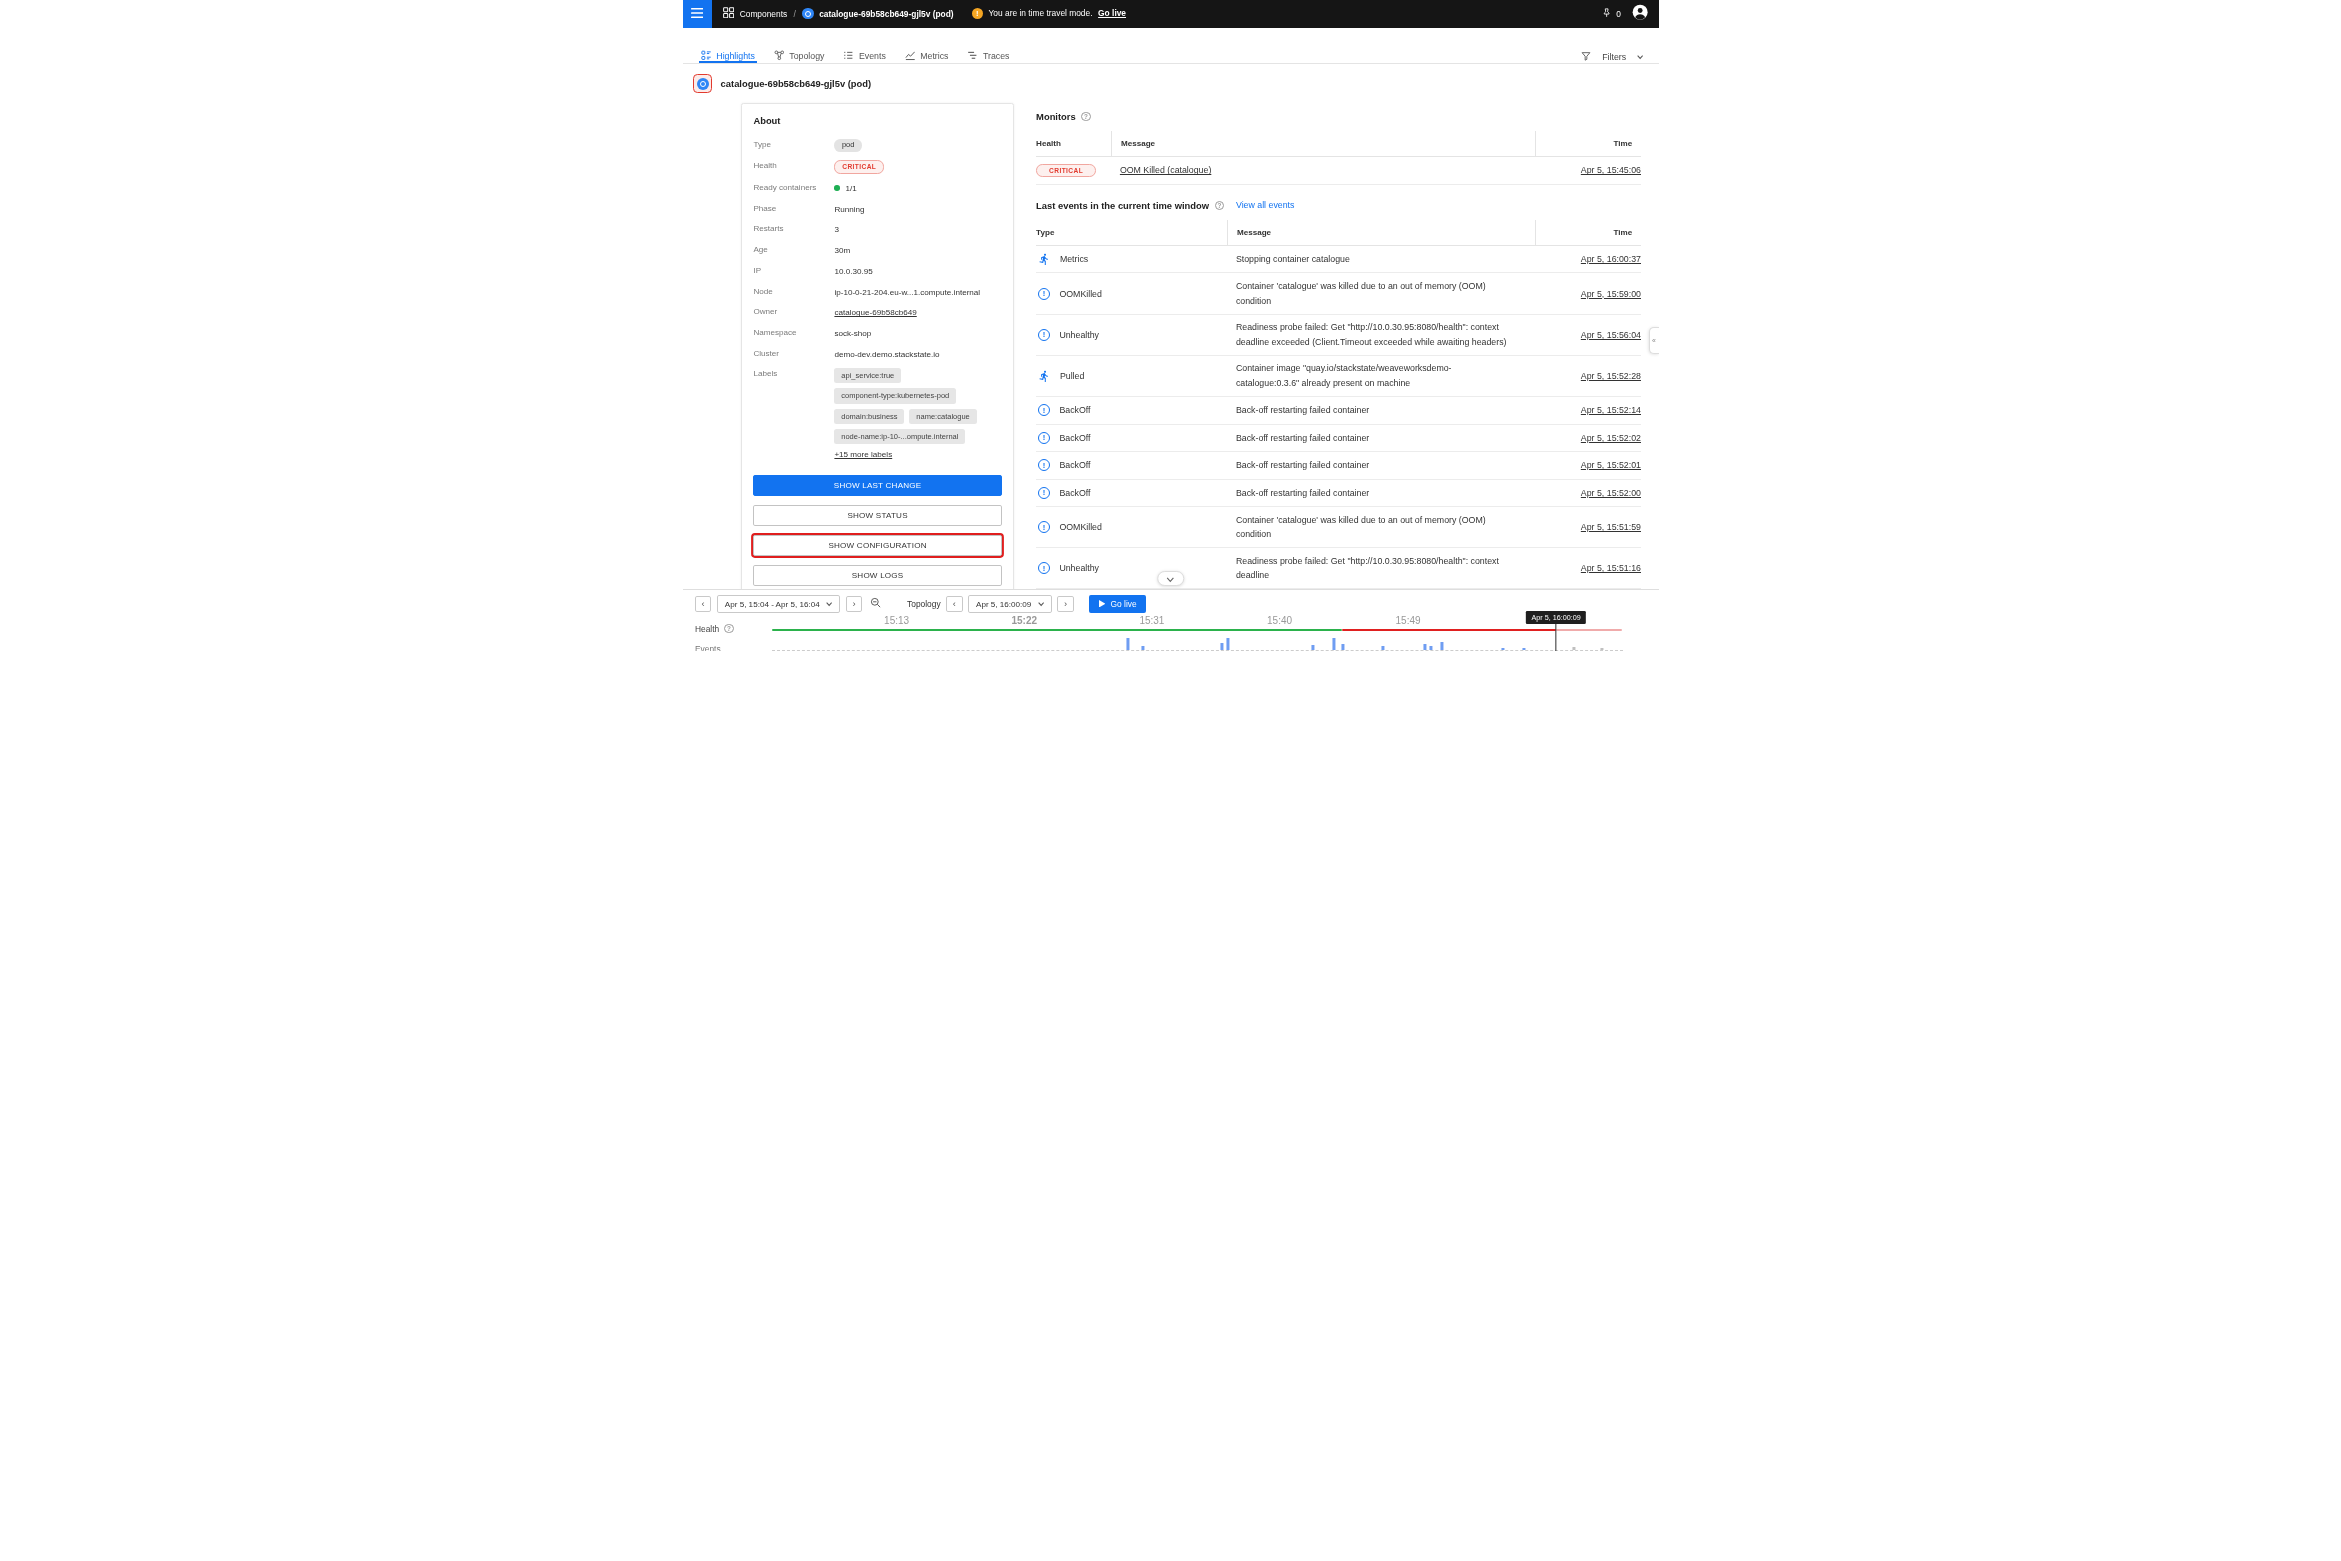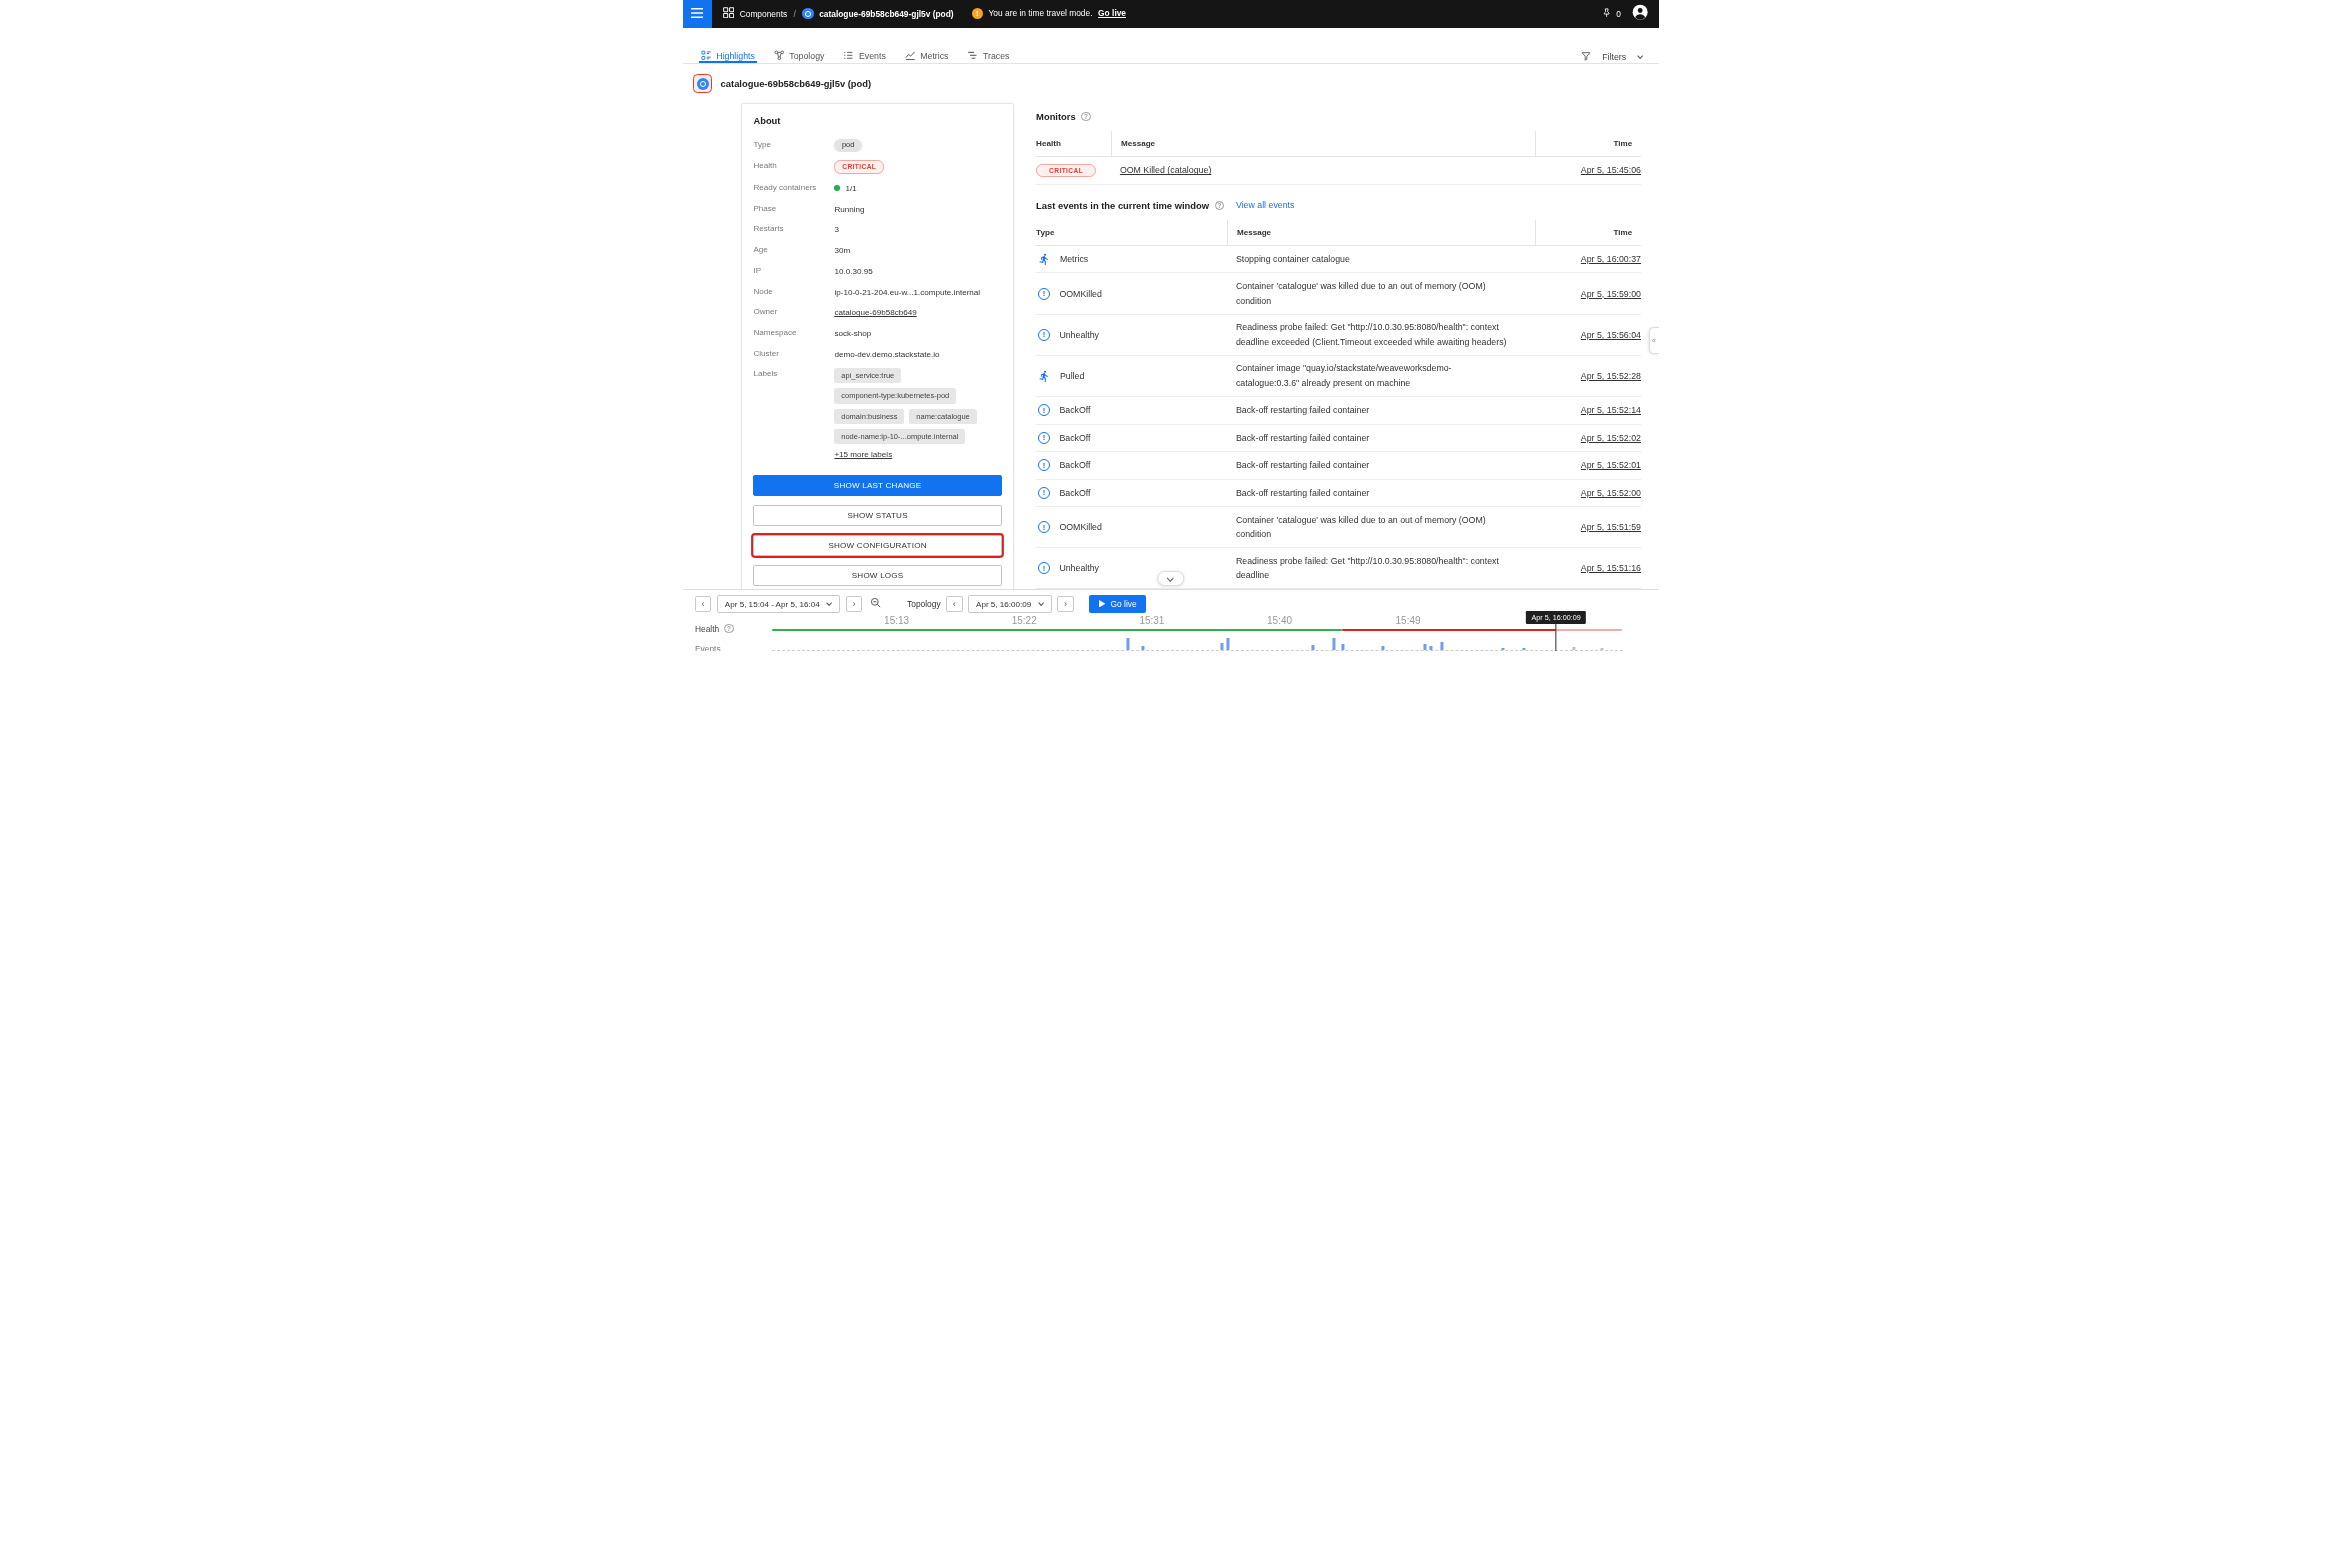--- a/index.html
+++ b/index.html
@@ -555,21 +555,21 @@
       <div class="chart-side">
         <div class="side-health">
           <span>Health</span>
           <span class="qmark"></span>
         </div>
         <div class="side-events">Events</div>
       </div>
       <div class="track">
         <div>
             <span class="tick" style="left: 14.7%;">15:13</span>
-            <span class="tick" style="left: 29.7%;">15:22</span>
+            <span class="tick" style="left: 29.7%; font-weight: bold;">15:22</span>
             <span class="tick" style="left: 44.7%;">15:31</span>
             <span class="tick" style="left: 59.7%;">15:40</span>
             <span class="tick" style="left: 74.8%;">15:49</span>
           </div>
         <div class="health-line">
             <div class="hseg" style="left: 0%; width: 67%; background: rgb(43, 178, 76);"></div>
             <div class="hseg" style="left: 67%; width: 25.2%; background: rgb(224, 32, 32);"></div>
             <div class="hseg" style="left: 92.2%; width: 7.8%; background: rgb(240, 171, 171);"></div>
           </div>
         <div class="events-base"></div>

